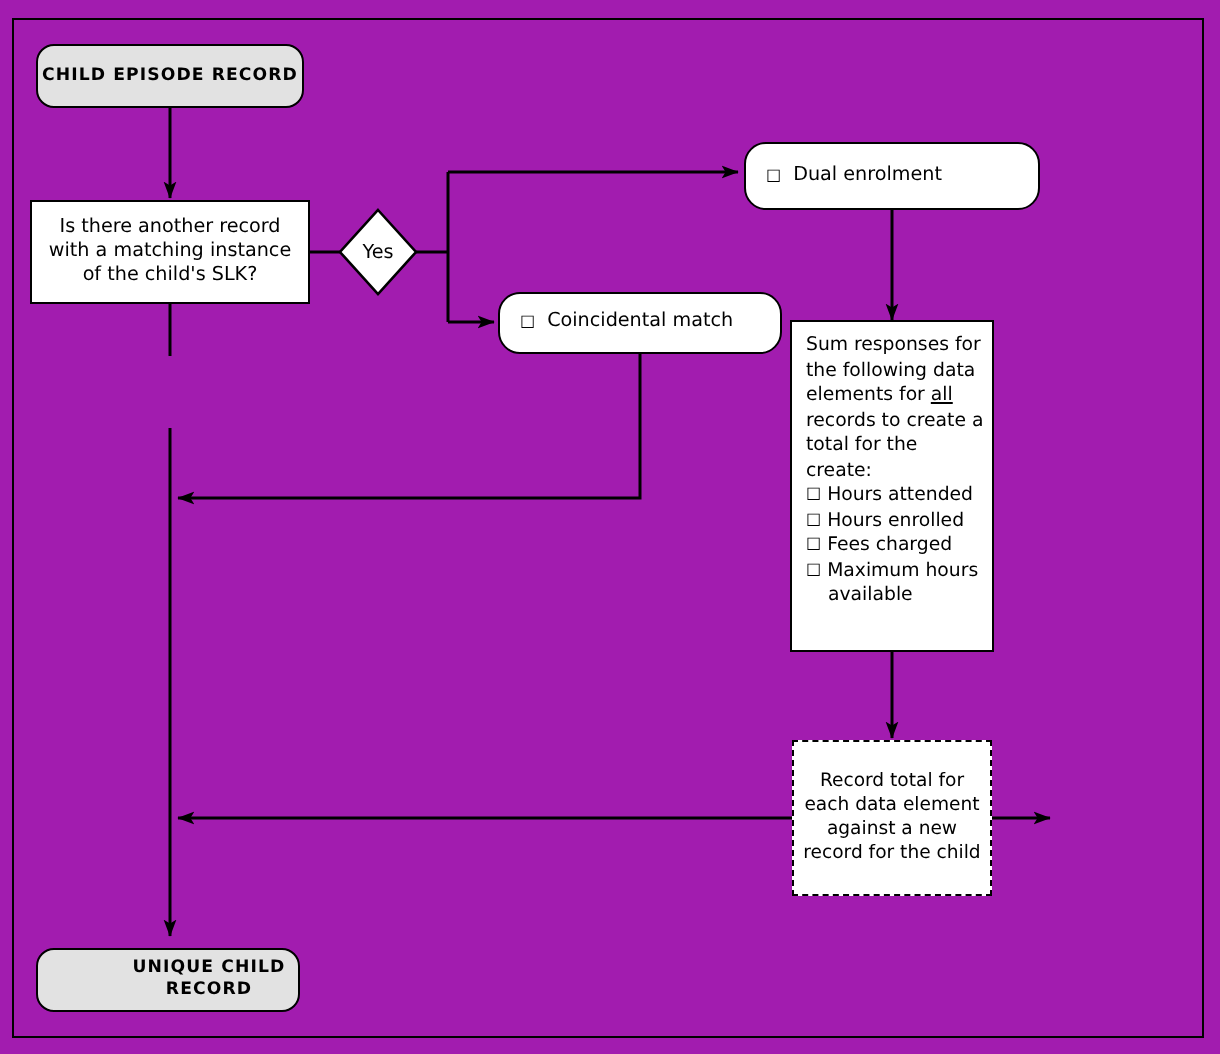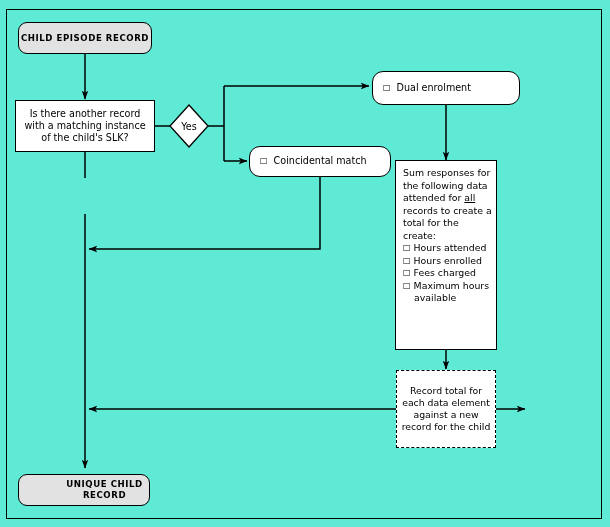--- a/index.html
+++ b/index.html
@@ -7,21 +7,21 @@
     padding: 0;
     background: #ffffff;
   }
   body {
     font-family: "DejaVu Sans", sans-serif;
   }
   #canvas {
     position: relative;
     width: 610px;
     height: 527px;
-    background: #5eead4;
+    background: #a21caf;
     overflow: hidden;
   }
   .outer-frame {
     position: absolute;
     left: 6px;
     top: 9px;
     width: 596px;
     height: 510px;
     border: 1.5px solid #000;
     box-sizing: border-box;
@@ -177,24 +177,24 @@
   <div class="node rounded" style="left:372px; top:71px; width:148px; height:34px;">
     <span class="sq-inline">□</span>
     <span>Dual enrolment</span>
   </div>
 
   <div class="node rounded" style="left:249px; top:146px; width:142px; height:31px;">
     <span class="sq-inline">□</span>
     <span>Coincidental match</span>
   </div>
 
-  <div class="sum-box" style="left:395px; top:160px; width:102px; height:190px;">
+  <div class="sum-box" style="left:395px; top:160px; width:102px; height:166px;">
     <span class="sum-intro">Sum responses for</span>
     <span class="sum-intro">the following data</span>
-    <span class="sum-intro"><span>attended for </span><u>all</u></span>
+    <span class="sum-intro"><span>elements for </span><u>all</u></span>
     <span class="sum-intro">records to create a</span>
     <span class="sum-intro">total for the create:</span>
     <span class="bullet-row"><span class="sq">□</span><span>Hours attended</span></span>
     <span class="bullet-row"><span class="sq">□</span><span>Hours enrolled</span></span>
     <span class="bullet-row"><span class="sq">□</span><span>Fees charged</span></span>
     <span class="bullet-row"><span class="sq">□</span><span>Maximum hours available</span></span>
   </div>
 
   <div class="node dashed" style="left:396px; top:370px; width:100px; height:78px; padding:18px 4px;">
     <span class="node-text">Record total for each data element against a new record for the child</span>

